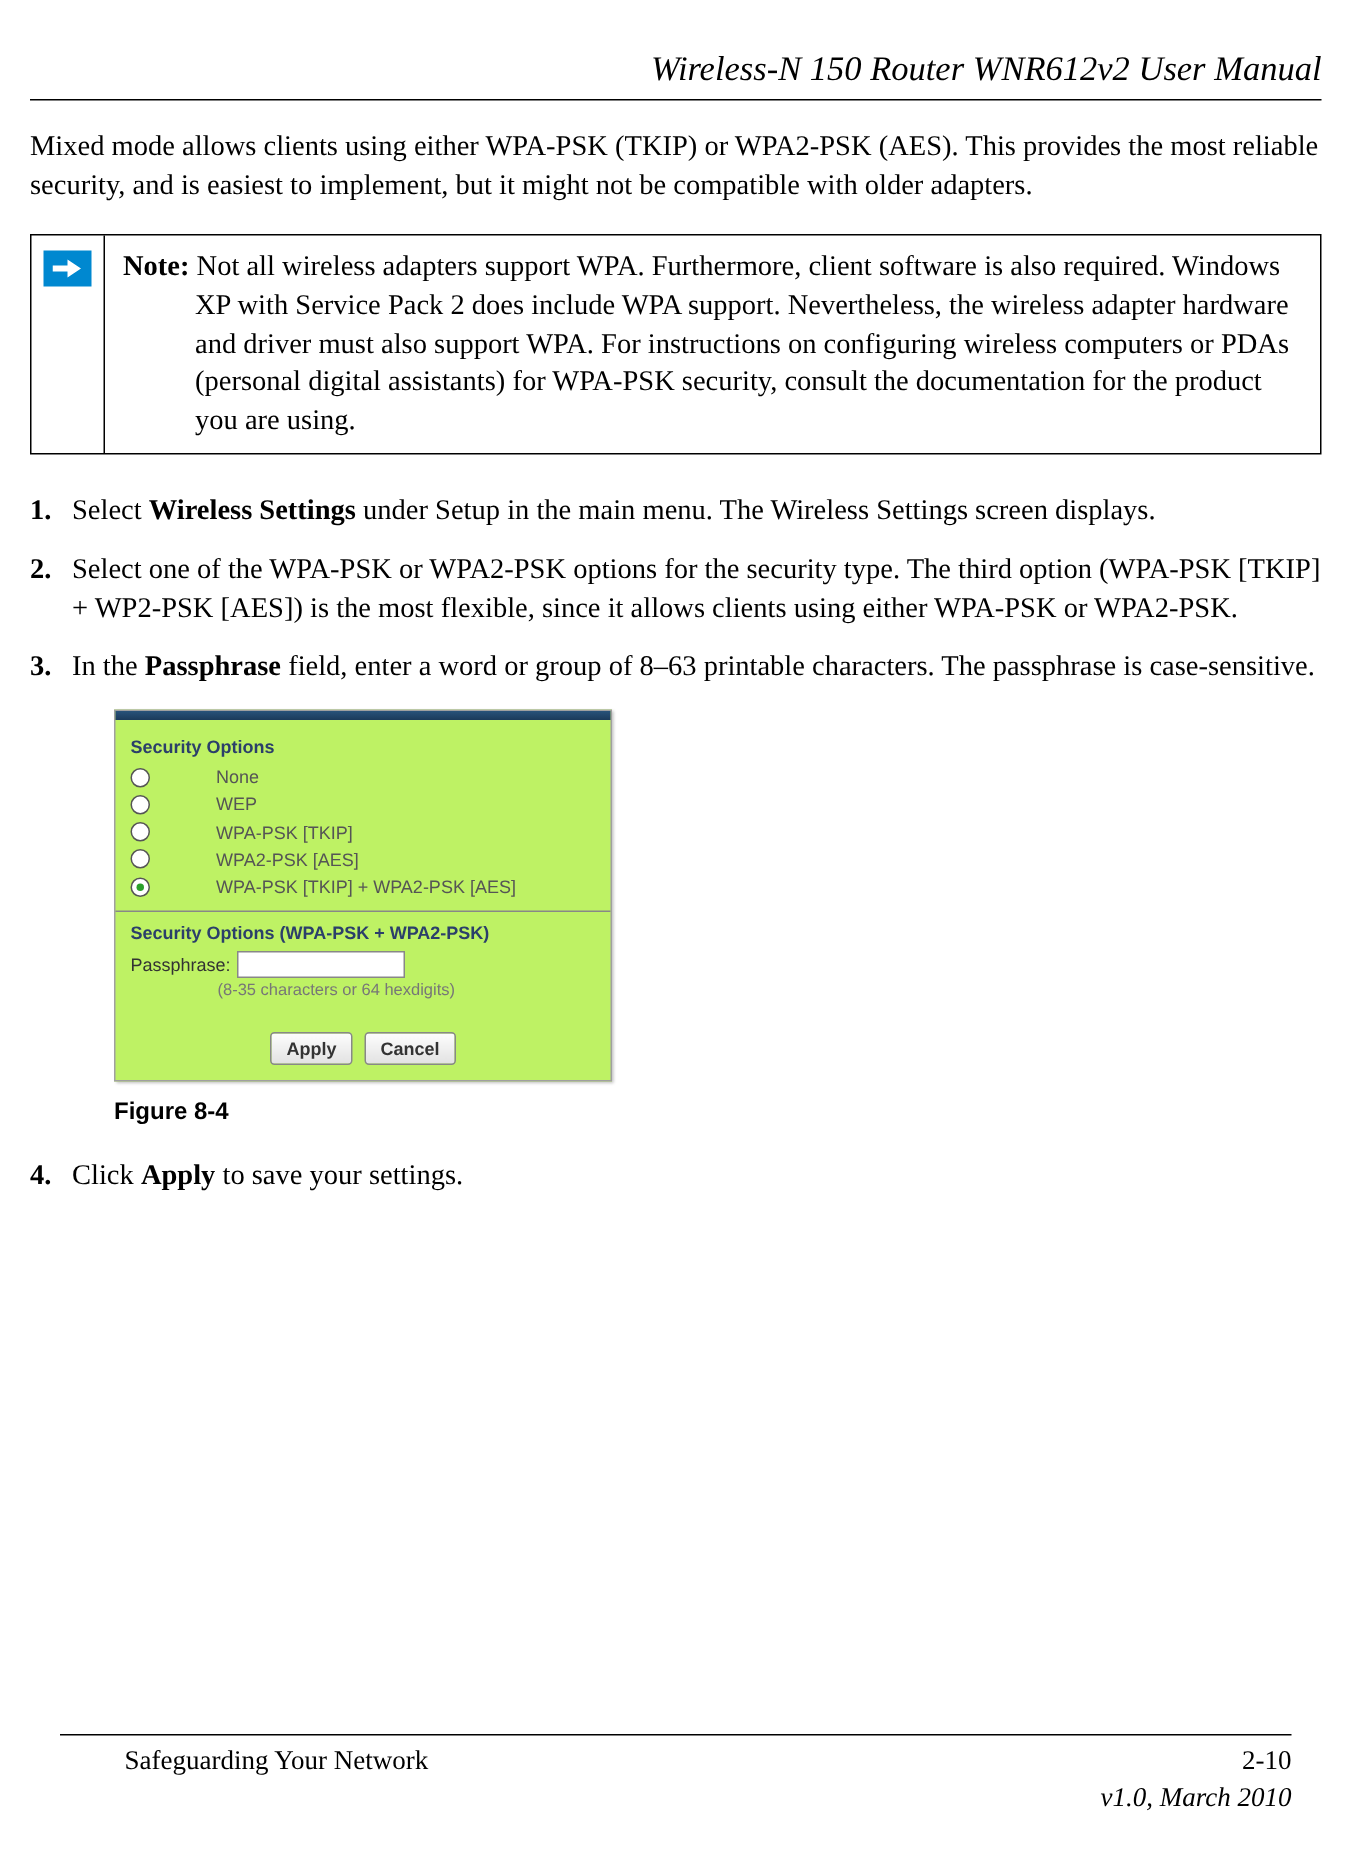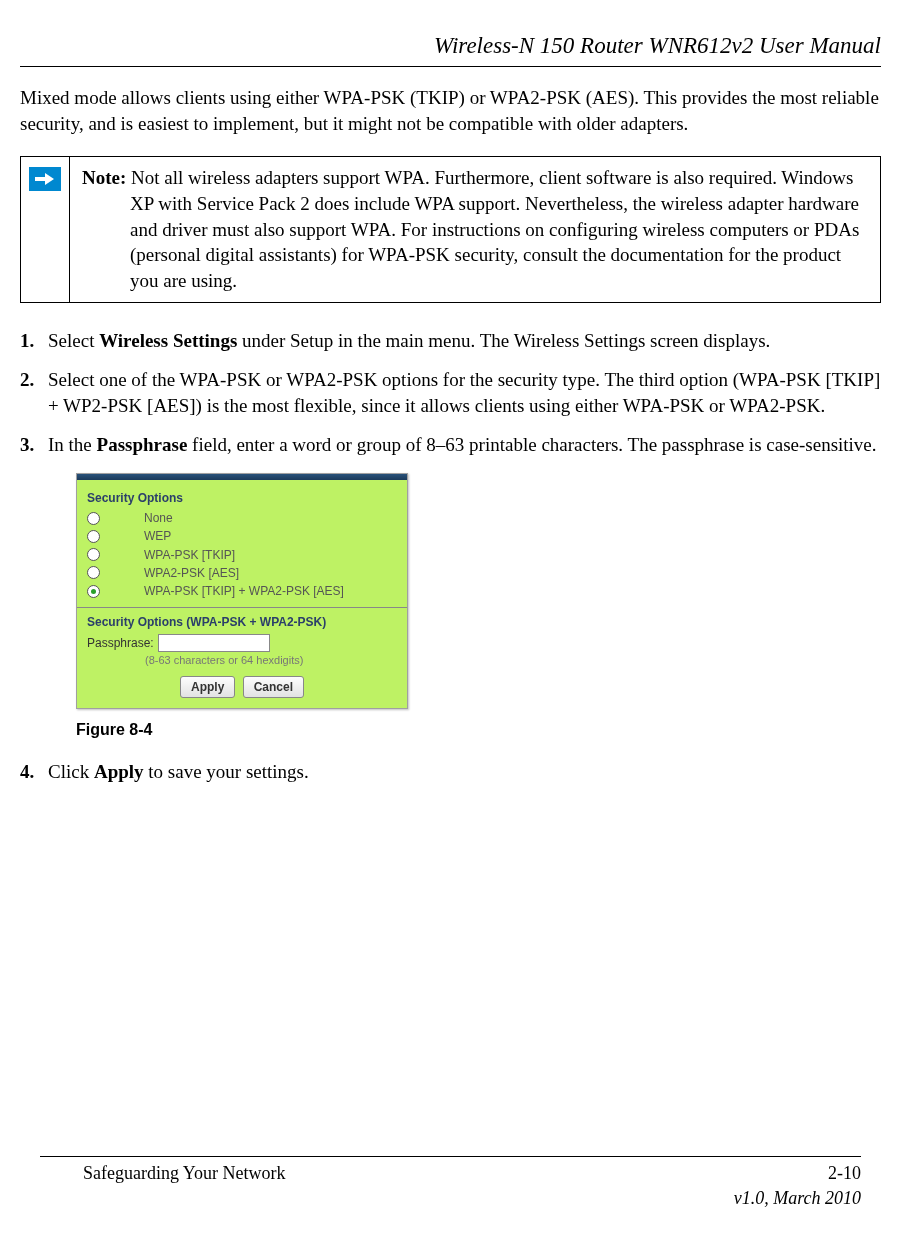--- a/index.html
+++ b/index.html
@@ -136,21 +136,21 @@
       background: #fff;
     }
     .hint {
       font-size: 11px;
       color: #777;
       margin-left: 58px;
       margin-top: 1px;
     }
     .btn-row {
       text-align: center;
-      margin: 8px 0 6px 0;
+      margin: 20px 0 6px 0;
     }
     .btn {
       display: inline-block;
       font-family: Arial, Helvetica, sans-serif;
       font-size: 12px;
       font-weight: bold;
       color: #333;
       background: linear-gradient(#fdfdfd, #e2e2e2);
       border: 1px solid #888;
       border-radius: 3px;
@@ -249,21 +249,21 @@
           <div class="radio-row">
               <span class="radio selected"></span>
               <span>WPA-PSK [TKIP] + WPA2-PSK [AES]</span>
             </div>
           <div class="divider"></div>
           <div class="section-title">Security Options (WPA-PSK + WPA2-PSK)</div>
           <div class="pass-row">
             <span>Passphrase:</span>
             <span class="pass-input"></span>
           </div>
-          <div class="hint">(8-63 characters or 64 hexdigits)</div>
+          <div class="hint">(8-35 characters or 64 hexdigits)</div>
           <div class="btn-row">
             <span class="btn">Apply</span>
             <span class="btn">Cancel</span>
           </div>
         </div>
       </div>
       <div class="figure-caption">Figure 8-4</div>
     </li>
     <li>
       <span class="num">4.</span>

